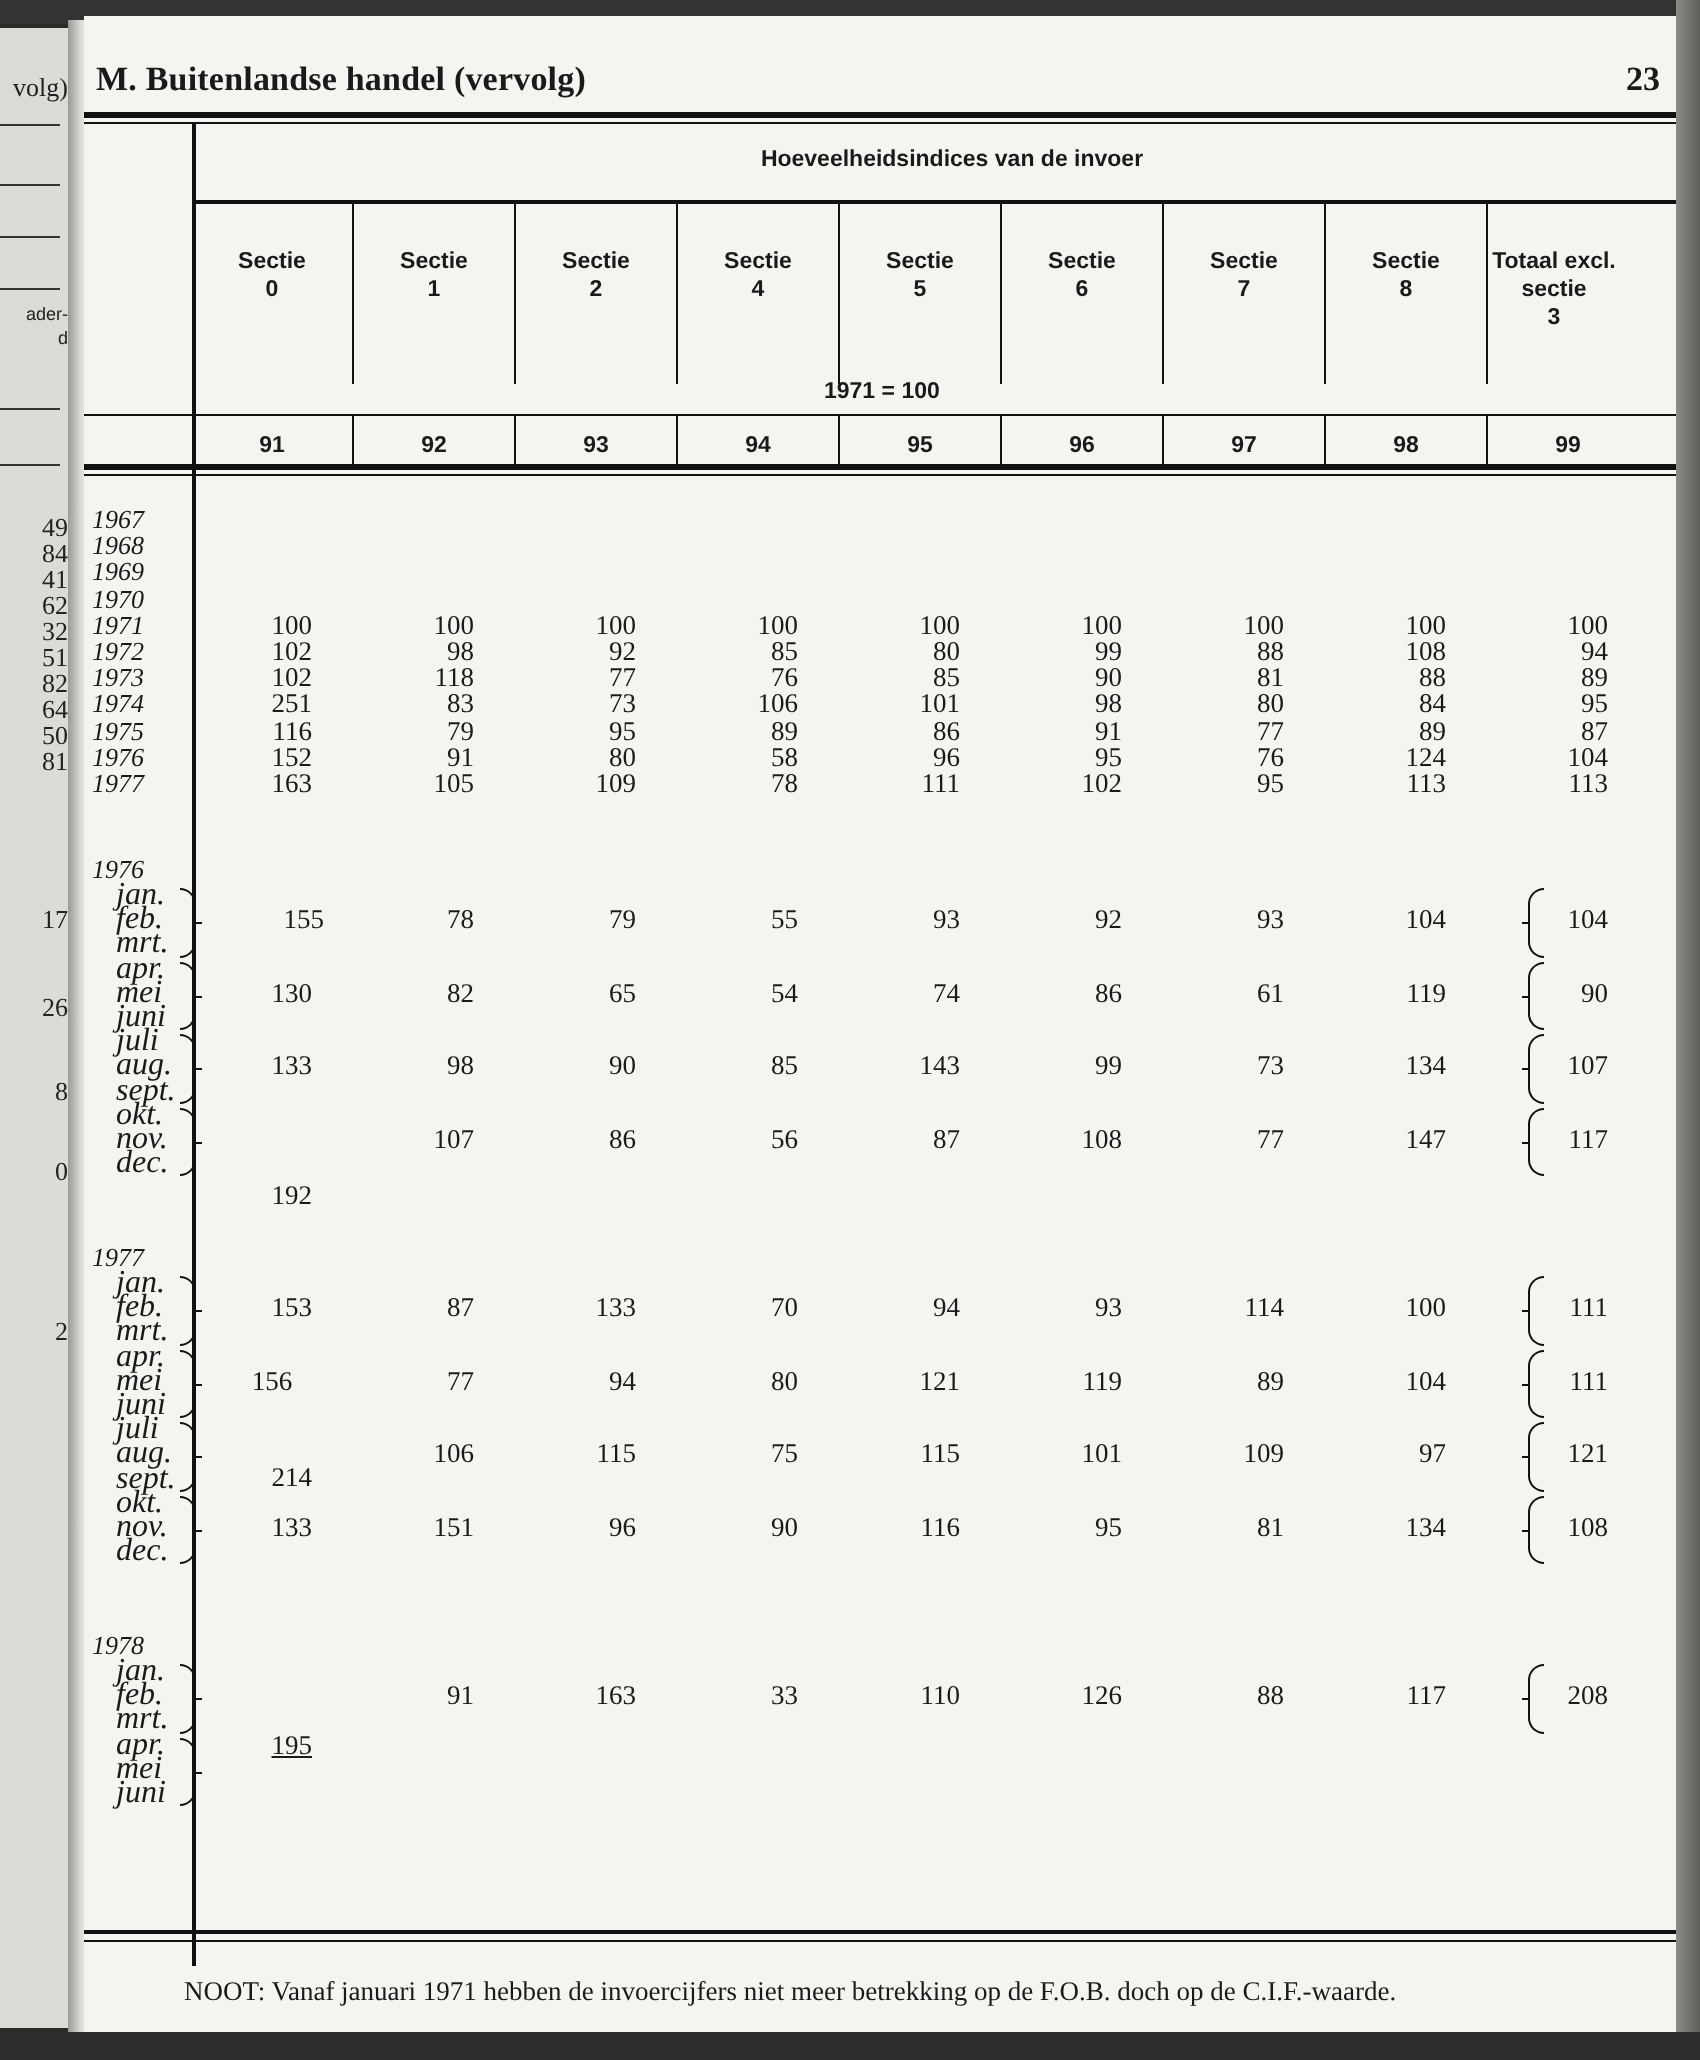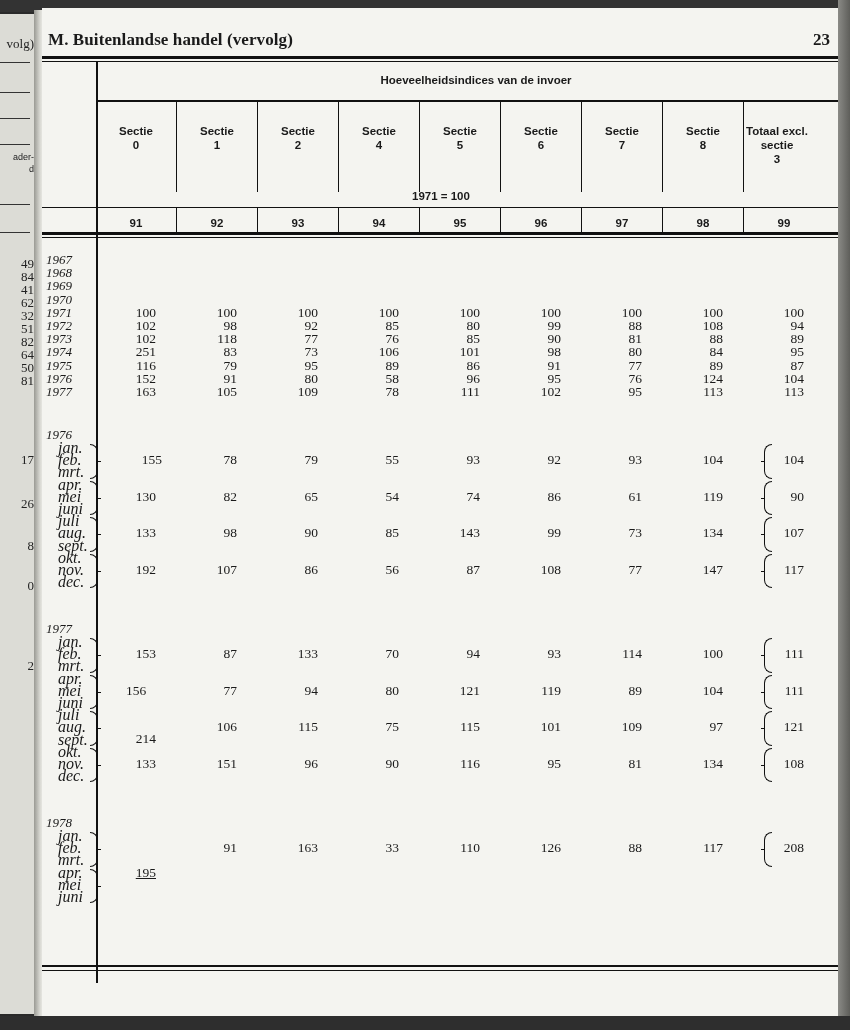--- a/index.html
+++ b/index.html
@@ -286,21 +286,21 @@
       <div class="qval" style="top: 517.4px; left: 398px;">143</div>
       <div class="qval" style="top: 517.4px; left: 479px;">99</div>
       <div class="qval" style="top: 517.4px; left: 560px;">73</div>
       <div class="qval" style="top: 517.4px; left: 641px;">134</div>
       <div class="qval" style="top: 517.4px; left: 722px;">107</div>
       <div class="mo-label" style="top: 543.8px;">okt.</div>
       <div class="mo-label" style="top: 556px;">nov.</div>
       <div class="mo-label" style="top: 568.2px;">dec.</div>
       <div class="brace" style="top: 545.8px; height: 34.6px;"></div>
       <div class="rbrace" style="top: 545.8px; height: 34.6px;"></div>
-      <div class="qval" style="top: 554px; left: 74px;">192</div>
+      <div class="qval" style="top: 582px; left: 74px;">192</div>
       <div class="qval" style="top: 554px; left: 155px;">107</div>
       <div class="qval" style="top: 554px; left: 236px;">86</div>
       <div class="qval" style="top: 554px; left: 317px;">56</div>
       <div class="qval" style="top: 554px; left: 398px;">87</div>
       <div class="qval" style="top: 554px; left: 479px;">108</div>
       <div class="qval" style="top: 554px; left: 560px;">77</div>
       <div class="qval" style="top: 554px; left: 641px;">147</div>
       <div class="qval" style="top: 554px; left: 722px;">117</div>
       <div class="yr-label" style="top: 614px;">1977</div>
       <div class="mo-label" style="top: 628px;">jan.</div>
@@ -385,16 +385,17 @@
       <div class="qval" style="top: 868.8px; left: 398px;"></div>
       <div class="qval" style="top: 868.8px; left: 479px;"></div>
       <div class="qval" style="top: 868.8px; left: 560px;"></div>
       <div class="qval" style="top: 868.8px; left: 641px;"></div>
       <div class="qval" style="top: 868.8px; left: 722px;"></div>
     </div>
 
   <div class="rule-h" style="left:0;top:957px;width:800px;border-top-width:2px"></div>
   <div class="rule-thin" style="left:0;top:962px;width:800px"></div>
 
+  <div class="note">NOOT:  Vanaf januari 1971 hebben de invoercijfers niet meer betrekking op de F.O.B. doch op de C.I.F.-waarde.</div>
 </div>
 
 <div class="page-right-edge"></div>
 <div class="bottom-dark"></div>
 
 </body></html>

